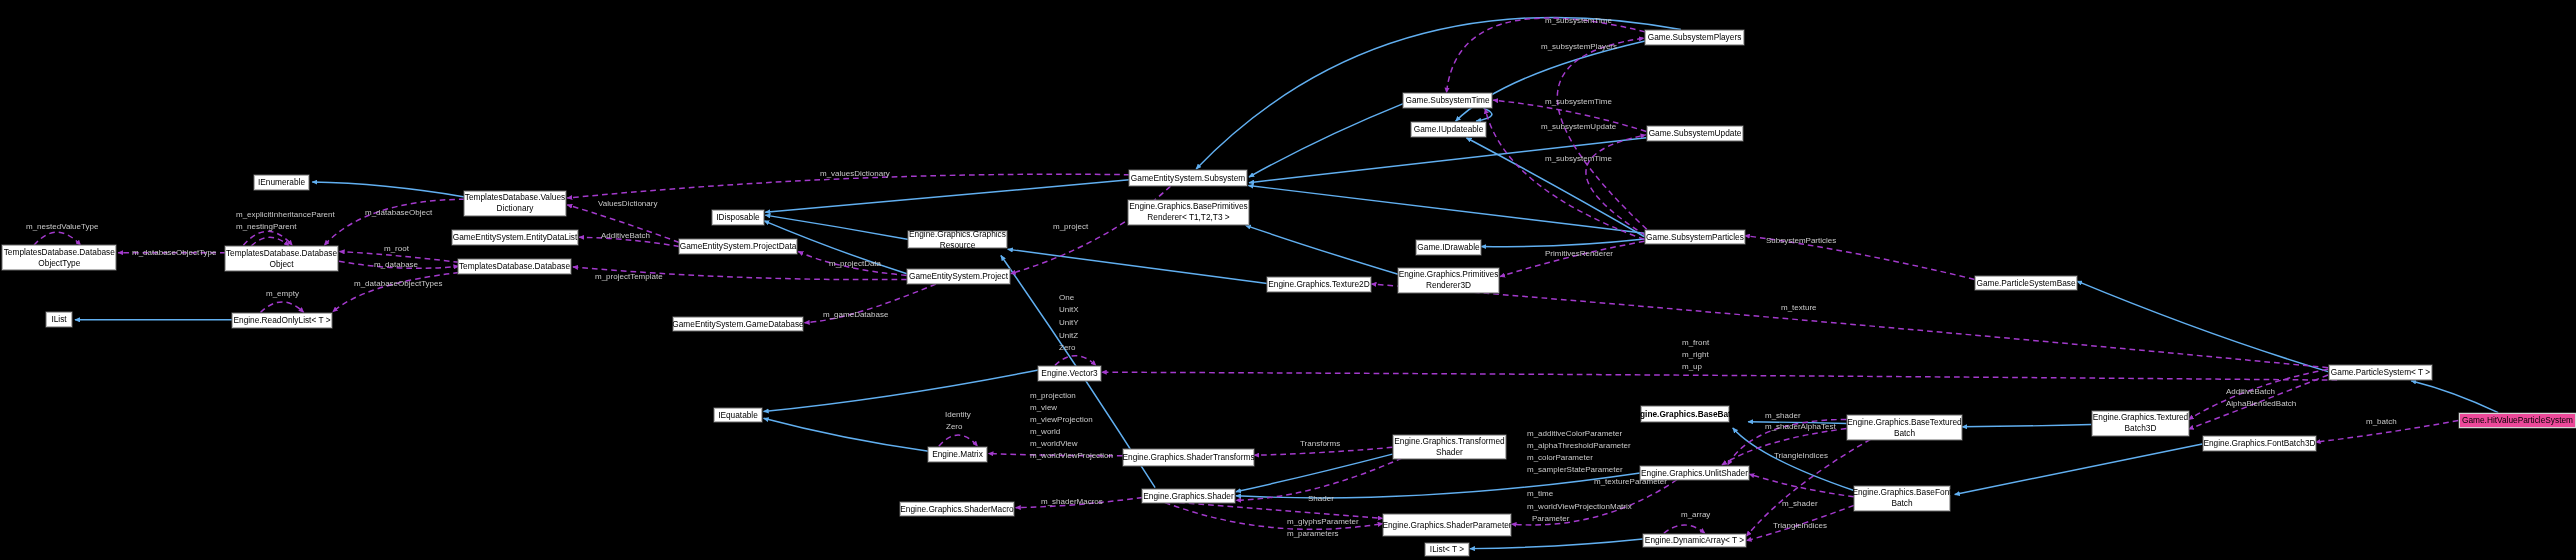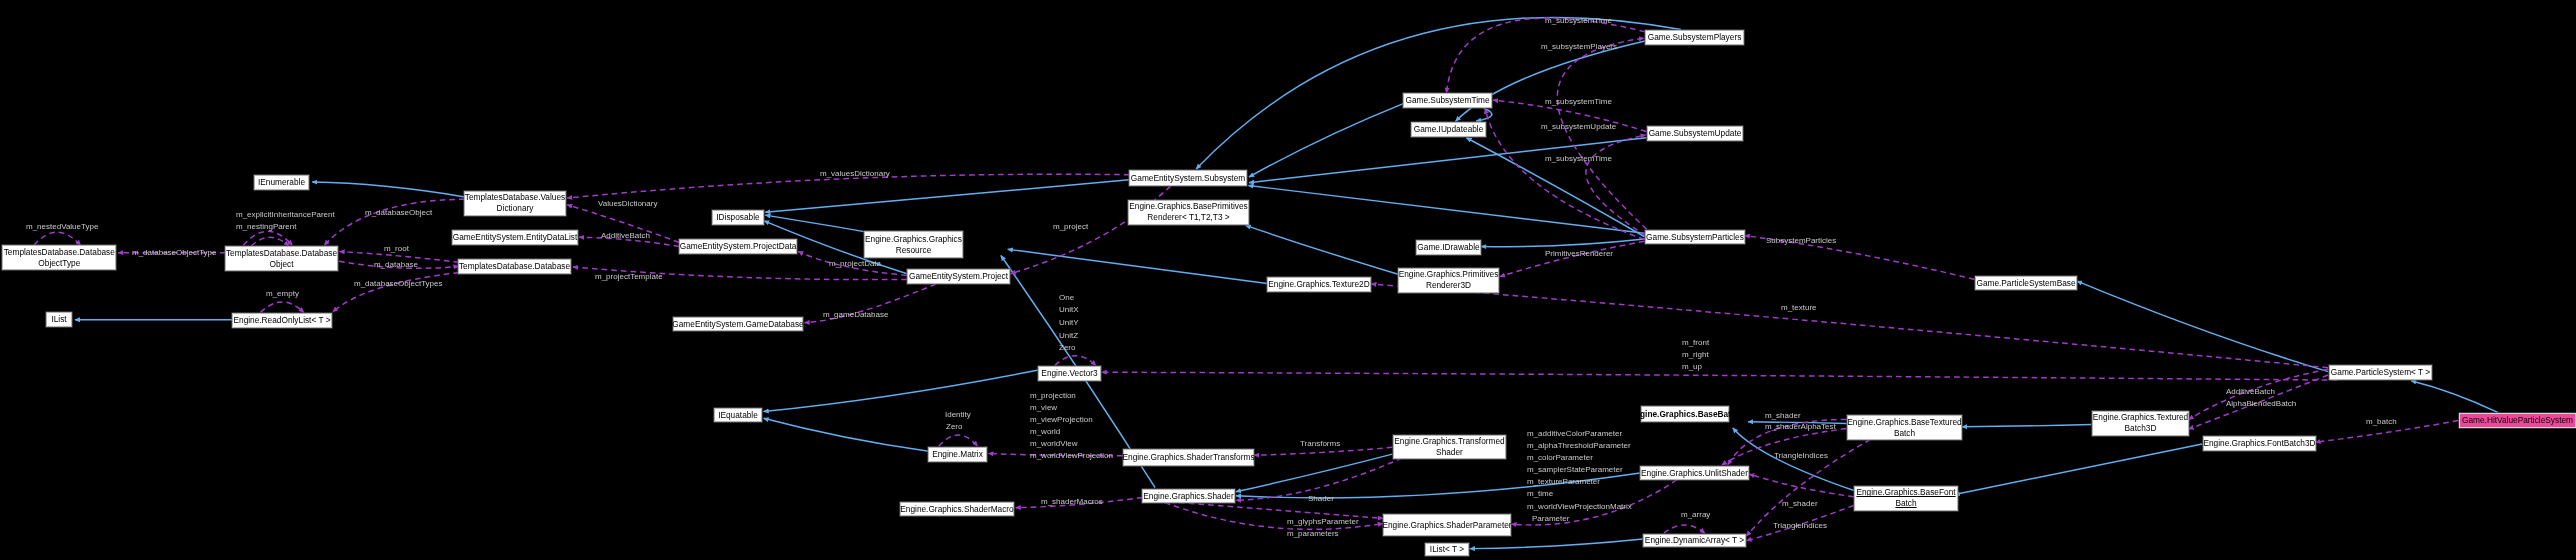--- a/index.html
+++ b/index.html
@@ -129,21 +129,21 @@
     </div>
     <div class="node" style="left: 673px; top: 317px; width: 130px; height: 14.2px;">
       <span>GameEntitySystem.GameDatabase</span>
     </div>
     <div class="node" style="left: 679px; top: 239px; width: 118px; height: 15.4px;">
       <span>GameEntitySystem.ProjectData</span>
     </div>
     <div class="node" style="left: 712px; top: 210px; width: 52px; height: 15px;">
       <span>IDisposable</span>
     </div>
-    <div class="node" style="left: 864px; top: 231px; width: 99px; height: 27px;">
+    <div class="node" style="left: 908px; top: 231px; width: 99px; height: 17px;">
       <span>Engine.Graphics.Graphics</span>
       <span>Resource</span>
     </div>
     <div class="node" style="left: 907px; top: 269px; width: 103px; height: 15px;">
       <span>GameEntitySystem.Project</span>
     </div>
     <div class="node" style="left: 1129px; top: 170px; width: 118px; height: 16px;">
       <span>GameEntitySystem.Subsystem</span>
     </div>
     <div class="node" style="left: 1128px; top: 200px; width: 121px; height: 24.5px;">
@@ -212,21 +212,21 @@
     <div class="node" style="left: 1641px; top: 406px; width: 88px; height: 16px; font-weight: bold;">
       <span>Engine.Graphics.BaseBatch</span>
     </div>
     <div class="node" style="left: 1640px; top: 466px; width: 109px; height: 14.2px;">
       <span>Engine.Graphics.UnlitShader</span>
     </div>
     <div class="node" style="left: 1847px; top: 415px; width: 115px; height: 25px;">
       <span>Engine.Graphics.BaseTextured</span>
       <span>Batch</span>
     </div>
-    <div class="node" style="left: 1854px; top: 486px; width: 104px; height: 24.5px; text-decoration: underline;">
+    <div class="node" style="left: 1854px; top: 486px; width: 96px; height: 24.5px;">
       <span>Engine.Graphics.BaseFont</span>
       <span>Batch</span>
     </div>
     <div class="node" style="left: 2092px; top: 411px; width: 97px; height: 24.5px;">
       <span>Engine.Graphics.Textured</span>
       <span>Batch3D</span>
     </div>
     <div class="node" style="left: 2203px; top: 436px; width: 113px; height: 15.4px;">
       <span>Engine.Graphics.FontBatch3D</span>
     </div>
@@ -278,21 +278,21 @@
     <div class="edge-label" style="left: 1030px; top: 451px;">m_worldViewProjection</div>
     <div class="edge-label" style="left: 1300px; top: 439px;">Transforms</div>
     <div class="edge-label" style="left: 1308px; top: 494px;">Shader</div>
     <div class="edge-label" style="left: 1041px; top: 497px;">m_shaderMacros</div>
     <div class="edge-label" style="left: 1287px; top: 517px;">m_glyphsParameter</div>
     <div class="edge-label" style="left: 1287px; top: 529px;">m_parameters</div>
     <div class="edge-label" style="left: 1527px; top: 429px;">m_additiveColorParameter</div>
     <div class="edge-label" style="left: 1527px; top: 441px;">m_alphaThresholdParameter</div>
     <div class="edge-label" style="left: 1527px; top: 453px;">m_colorParameter</div>
     <div class="edge-label" style="left: 1527px; top: 465px;">m_samplerStateParameter</div>
-    <div class="edge-label" style="left: 1527px; top: 477px;">m_textureParameter</div>
+    <div class="edge-label" style="left: 1594px; top: 477px;">m_textureParameter</div>
     <div class="edge-label" style="left: 1527px; top: 489px;">m_time</div>
     <div class="edge-label" style="left: 1527px; top: 502px;">m_worldViewProjectionMatrix</div>
     <div class="edge-label" style="left: 1532px; top: 514px;">Parameter</div>
     <div class="edge-label" style="left: 1765px; top: 411px;">m_shader</div>
     <div class="edge-label" style="left: 1765px; top: 422px;">m_shaderAlphaTest</div>
     <div class="edge-label" style="left: 1774px; top: 451px;">TriangleIndices</div>
     <div class="edge-label" style="left: 1782px; top: 499px;">m_shader</div>
     <div class="edge-label" style="left: 1681px; top: 510px;">m_array</div>
     <div class="edge-label" style="left: 1773px; top: 521px;">TriangleIndices</div>
     <div class="edge-label" style="left: 2226px; top: 387px;">AdditiveBatch</div>

